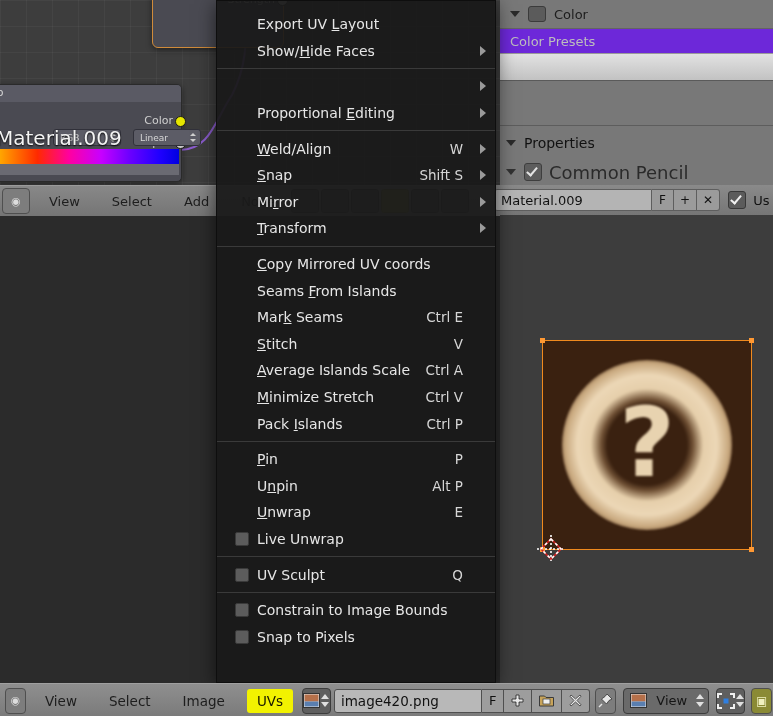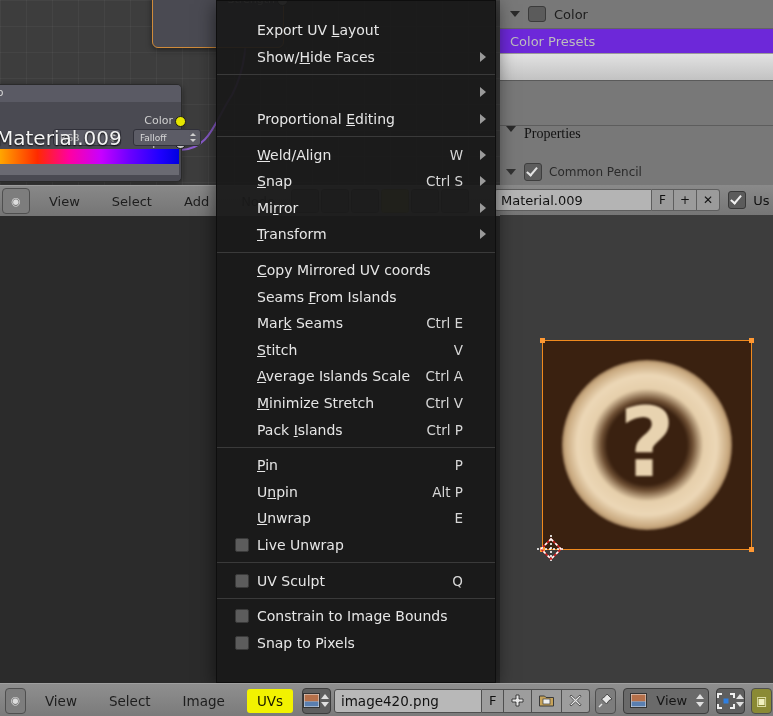--- a/index.html
+++ b/index.html
@@ -59,23 +59,23 @@
      font-size:13px;color:#1d1d1d;display:flex;align-items:center;padding-left:10px;}
   .tri{width:0;height:0;border-left:5px solid transparent;border-right:5px solid transparent;
      border-top:6px solid #2a2a2a;margin-right:8px;}
   .prop-swatch{width:16px;height:14px;background:#5b5b5b;border:1px solid #3b3b3b;
      border-radius:3px;margin-right:8px;}
   #color-presets{height:24px;background:#6d28d9;color:#bdbdbd;font-size:13px;
      display:flex;align-items:center;padding-left:10px;}
   #preset-strip{height:26px;background:linear-gradient(to bottom,#e2e2e2,#c2c2c2);
      border-top:1px solid #9a9a9a;border-bottom:1px solid #5a5a5a;}
   #props-gap{height:44px;background:#787878;border-bottom:1px solid #5d5d5d;}
-  #props-title{height:34px;display:flex;font-size:14px;color:#111;
-     padding-left:6px;font-family:Liberation Serif, serif;}
-  #props-partial{height:24px;display:flex;align-items:center;font-size:12px;color:#222;
+  #props-title{height:34px;display:flex;align-items:center;font-size:14px;color:#111;
+     padding-left:6px;}
+  #props-partial{height:24px;display:flex;align-items:center;font-size:18px;color:#222;
      padding-left:6px;opacity:.9;}
   .chk-on{width:16px;height:16px;background:#5b5b5b;border:1px solid #383838;border-radius:3px;
      margin-right:7px;position:relative;}
   .chk-on::after{content:"";position:absolute;left:4px;top:1px;width:4px;height:9px;
      border:solid #f0f0f0;border-width:0 2px 2px 0;transform:rotate(40deg);}
 
   
   #mat-row{left:490px;top:185px;width:283px;height:30px;
      background:linear-gradient(to bottom,#8a8a8a,#767676);display:flex;align-items:center;
      padding-left:4px;}
@@ -130,21 +130,21 @@
   .plain-ic{height:24px;width:26px;background:#7d7d7d;border:1px solid #4f4f4f;
      border-radius:4px;margin:0 3px;display:flex;align-items:center;justify-content:center;}
   #view-group{display:flex;align-items:center;background:#6a6a6a;border:1px solid #3c3c3c;
      border-radius:4px;height:24px;margin:0 4px;padding:0 2px;}
   #view-group span{font-size:13px;color:#141414;padding:0 6px;}
 
   
   #uv-menu{left:216px;top:0;width:280px;height:683px;
      background:rgba(26,26,26,.94);border:1px solid #0e0e0e;
      box-shadow:0 4px 18px rgba(0,0,0,.6);box-sizing:border-box;
-     padding-top:16px;}
+     padding-top:10px;}
   .mi{position:relative;height:26.6px;display:flex;align-items:center;
       color:#e6e6e6;font-size:14px;white-space:nowrap;}
   .mi .lbl{margin-left:40px;}
   .mi .acc{text-decoration:underline;}
   .mi .key{position:absolute;right:32px;color:#d6d6d6;font-size:13.5px;}
   .mi .arr{position:absolute;right:9px;width:0;height:0;
       border-top:5px solid transparent;border-bottom:5px solid transparent;
       border-left:6px solid #9a9a9a;}
   .mi .cbx{position:absolute;left:18px;width:12px;height:12px;background:#5c5c5c;
       border:1px solid #3a3a3a;border-radius:2px;}
@@ -181,21 +181,21 @@
     </div>
     <div class="sock-row">
       <i class="sock sock-out sock-grey"></i>
       <span>Alpha</span>
     </div>
     <div class="ramp-dropdowns">
       <div class="mini-sel">
         <span>RGB</span>
       </div>
       <div class="mini-sel">
-        <span>Falloff</span>
+        <span>Linear</span>
       </div>
     </div>
     <div id="ramp-gradient"></div>
     <div id="ramp-strip-bottom"></div>
   </div>
 
   <div class="abs" style="left:-4px;top:126px;font-size:20px;color:#f4f4f4;text-shadow:0 1px 2px #000;">Material.009</div>
 </div>
 
 <div class="abs" id="node-header">
@@ -278,21 +278,21 @@
       <span class="arr"></span>
     </div>
     <div class="msep"></div>
     <div class="mi">
       <span class="lbl"><span class="acc">W</span>eld/Align</span>
       <span class="key">W</span>
       <span class="arr"></span>
     </div>
     <div class="mi">
       <span class="lbl"><span class="acc">S</span>nap</span>
-      <span class="key">Ctrl S</span>
+      <span class="key">Shift S</span>
       <span class="arr"></span>
     </div>
     <div class="mi">
       <span class="lbl">Mi<span class="acc">r</span>ror</span>
       <span class="arr"></span>
     </div>
     <div class="mi">
       <span class="lbl"><span class="acc">T</span>ransform</span>
       <span class="arr"></span>
     </div>

